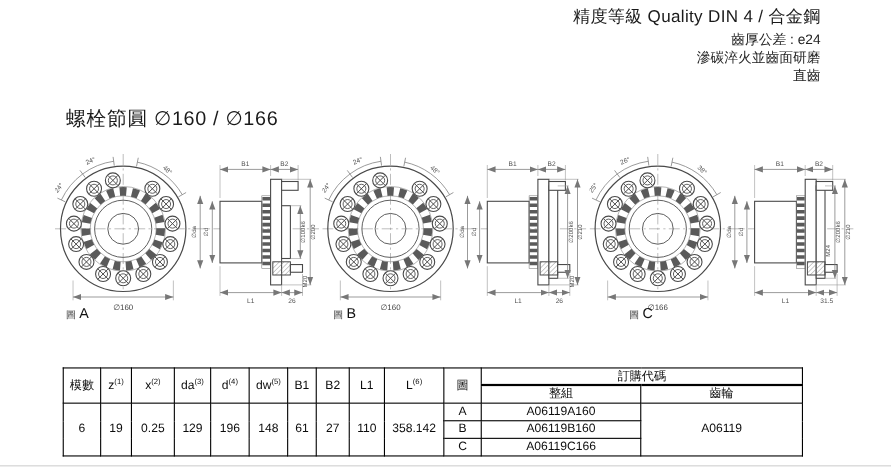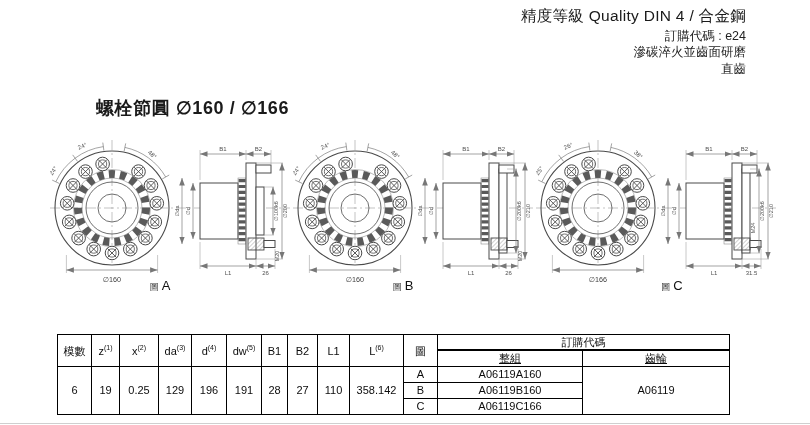--- a/index.html
+++ b/index.html
@@ -3,24 +3,24 @@
 <meta charset="utf-8">
 <style>
   html,body{margin:0;padding:0;background:#fff;}
   .page{position:relative;width:810px;height:425px;background:#fff;overflow:hidden;
         font-family:"Liberation Sans",sans-serif;color:#1a1a1a;}
 
   .hdr{position:absolute;top:8px;right:64px;text-align:right;line-height:16.5px;}
   .hdr .l1{font-size:15.5px;margin-bottom:3px;letter-spacing:.3px;}
   .hdr .ln{font-size:12.5px;color:#222;}
 
-  .title{position:absolute;left:60px;top:96px;font-size:18px;font-weight:700;letter-spacing:.6px;margin-left:36px;}
+  .title{position:absolute;left:60px;top:96px;font-size:18px;font-weight:400;letter-spacing:.6px;}
 
   .figsvg{position:absolute;top:136px;}
-  .fig-caption{position:absolute;top:276px;width:200px;text-align:center;}
+  .fig-caption{position:absolute;top:276px;width:200px;}
   .cap-word{font-size:9px;color:#333;}
   .cap-letter{font-size:13px;color:#111;margin-left:3px;}
 
   
   .ol{fill:none;stroke:#4a4a4a;stroke-width:1.1;}
   .ol2{fill:none;stroke:#4a4a4a;stroke-width:.8;}
   .thin{fill:none;stroke:#777;stroke-width:.5;}
   .wrect{fill:#fff;stroke:#4a4a4a;stroke-width:1;}
   .teeth{fill:none;stroke:#5a5a5a;stroke-width:8;stroke-dasharray:6.1 5.1;}
   .steeth{stroke:#5a5a5a;stroke-width:7;stroke-dasharray:3.2 2.7;}
@@ -32,21 +32,21 @@
   text.dts{font-size:5.5px;fill:#505050;}
   text.dia{font-size:7.2px;fill:#404040;}
 
   
   .spec-table{position:absolute;left:57px;top:310px;border-collapse:collapse;table-layout:fixed;
               font-size:11px;color:#0c0c0c;border:1.5px solid #000;margin-top:24px;}
   .spec-table th,.spec-table td{border:1px solid #000;text-align:center;vertical-align:middle;
               padding:0;font-weight:normal;line-height:1.1;}
   .spec-table sup{font-size:7px;}
   .r1{height:15px;} .r2{height:17px;} .rd{height:16px;}
-  .osub th{border-top:2px solid #000;text-decoration:underline;}
+  .osub th{border-top:2px solid #000;}
 
   .bottom-rule{position:absolute;left:0;top:423px;width:810px;height:1px;background:#cfcfcf;}
 </style>
 </head>
 <body>
 
 <div class="page">
 
   <svg width="0" height="0" style="position:absolute">
     <defs>
@@ -60,21 +60,21 @@
         <path d="M0,1.2 L7.5,4 L0,6.8 z" fill="#777"></path>
       </marker>
       <pattern id="hatch" width="3" height="3" patternTransform="rotate(45)" patternUnits="userSpaceOnUse">
         <line x1="0" y1="0" x2="0" y2="3" stroke="#777" stroke-width=".7"></line>
       </pattern>
     </defs>
   </svg>
 
   <div class="hdr">
     <div class="l1">精度等級 Quality DIN 4  / 合金鋼</div>
-    <div class="ln">訂購代碼 : e24</div>
+    <div class="ln">齒厚公差 : e24</div>
     <div class="ln">滲碳淬火並齒面研磨</div>
     <div class="ln">直齒</div>
   </div>
 
   <div class="title">螺栓節圓  ∅160 / ∅166</div>
 
   <svg class="figsvg" style="left:50px" width="240" height="150" viewBox="0 0 240 150">
     <line class="cl" x1="0" y1="72" x2="240" y2="72"></line>
     <g>
       <line class="cl" x1="62" y1="4" x2="62" y2="128"></line>
@@ -358,22 +358,22 @@
     <tr class="r2 osub">
       <th>整組</th>
       <th>齒輪</th>
     </tr>
     <tr class="rd">
       <td rowspan="3">6</td>
       <td rowspan="3">19</td>
       <td rowspan="3">0.25</td>
       <td rowspan="3">129</td>
       <td rowspan="3">196</td>
-      <td rowspan="3">191</td>
-      <td rowspan="3">28</td>
+      <td rowspan="3">148</td>
+      <td rowspan="3">61</td>
       <td rowspan="3">27</td>
       <td rowspan="3">110</td>
       <td rowspan="3">358.142</td>
       <td>A</td>
       <td>A06119A160</td>
       <td rowspan="3">A06119</td>
     </tr>
     <tr class="rd">
       <td>B</td>
       <td>A06119B160</td>

